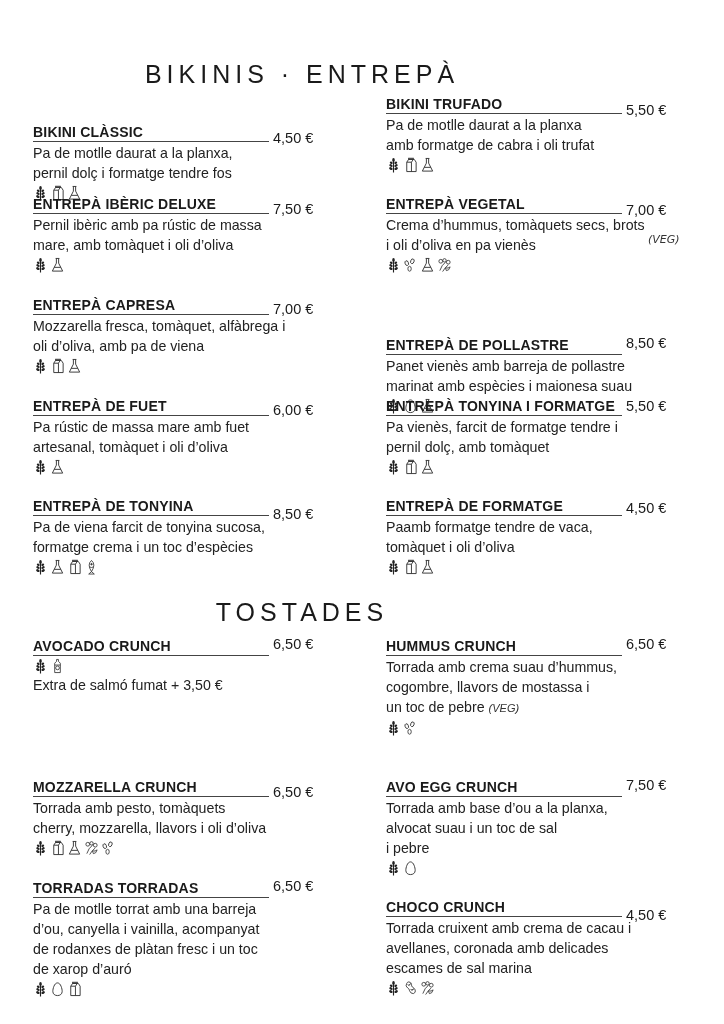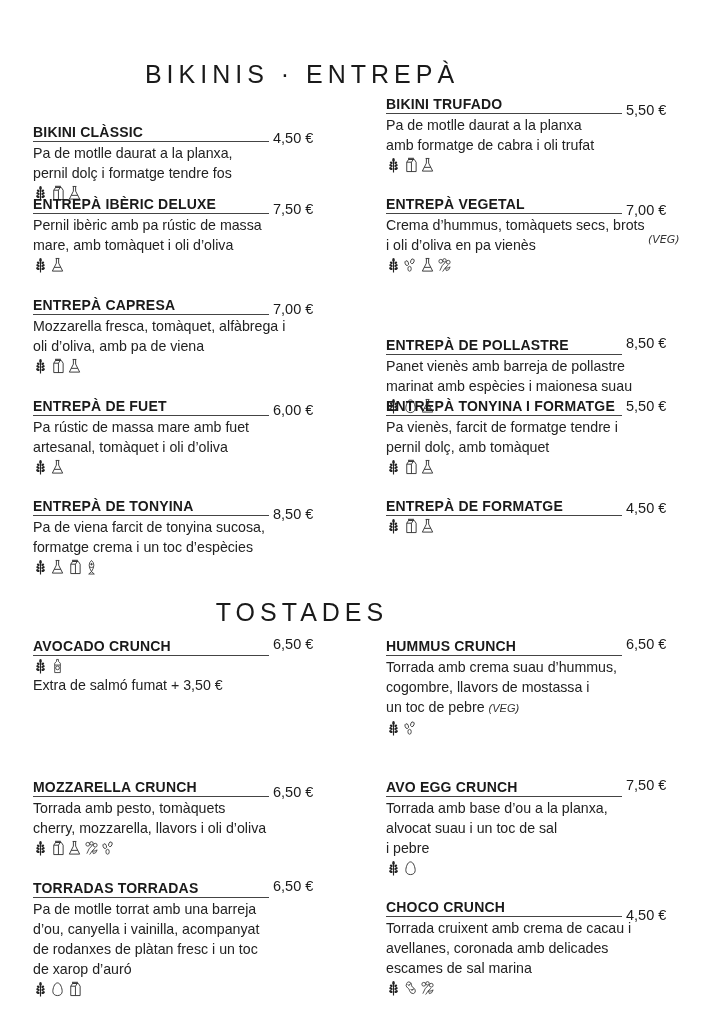--- a/index.html
+++ b/index.html
@@ -424,20 +424,22 @@
           </svg>
         </span>
       </div>
     </div>
     <div class="item" style="left: 386px; top: 498px;">
       <div class="name-row">
         <span class="name">ENTREPÀ DE FORMATGE</span>
         <span class="rule"></span>
         <span class="price" style="top: 2px;">4,50 €</span>
       </div>
+      <div class="desc"><span>Paamb formatge tendre de vaca,
+tomàquet i oli d’oliva</span></div>
       <div class="icons">
         <span>
           <svg viewBox="0 0 16 16">
             <g fill="#222">
               <rect x="7.4" y="3" width="1.2" height="13"></rect>
               <ellipse cx="8" cy="2.6" rx="1.4" ry="2"></ellipse>
               <ellipse cx="5.6" cy="5.6" rx="1.6" ry="1.2" transform="rotate(30 5.6 5.6)"></ellipse>
               <ellipse cx="10.4" cy="5.6" rx="1.6" ry="1.2" transform="rotate(-30 10.4 5.6)"></ellipse>
               <ellipse cx="5.3" cy="8.6" rx="1.9" ry="1.3" transform="rotate(30 5.3 8.6)"></ellipse>
               <ellipse cx="10.7" cy="8.6" rx="1.9" ry="1.3" transform="rotate(-30 10.7 8.6)"></ellipse>

